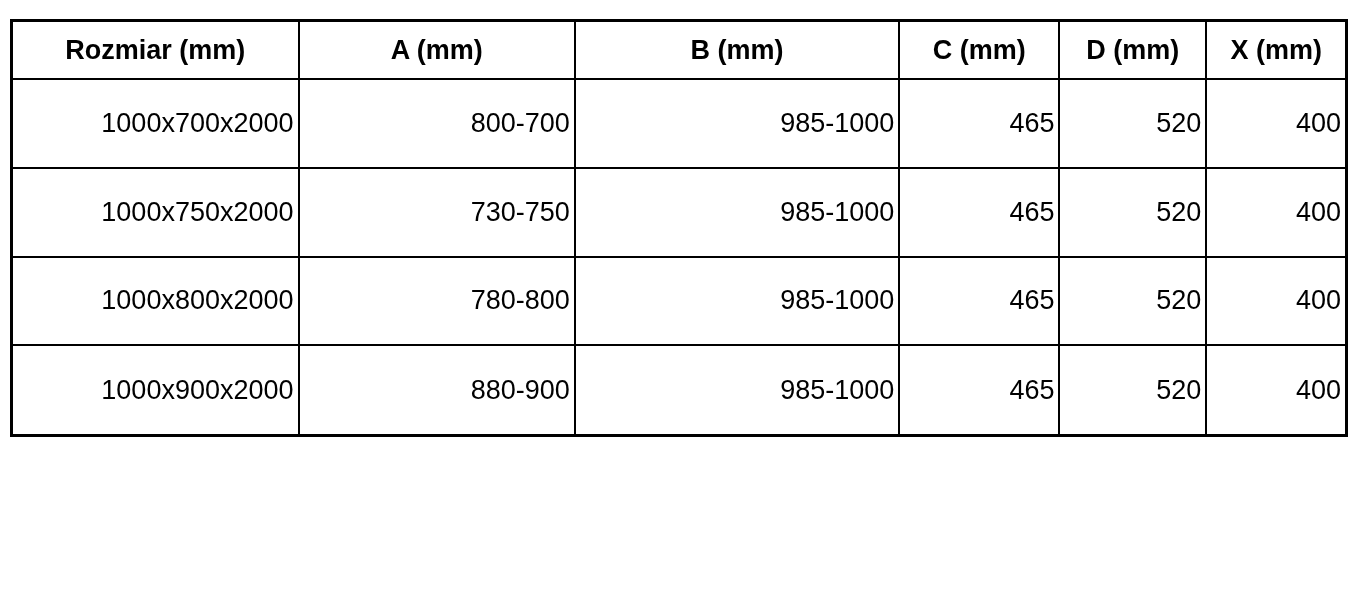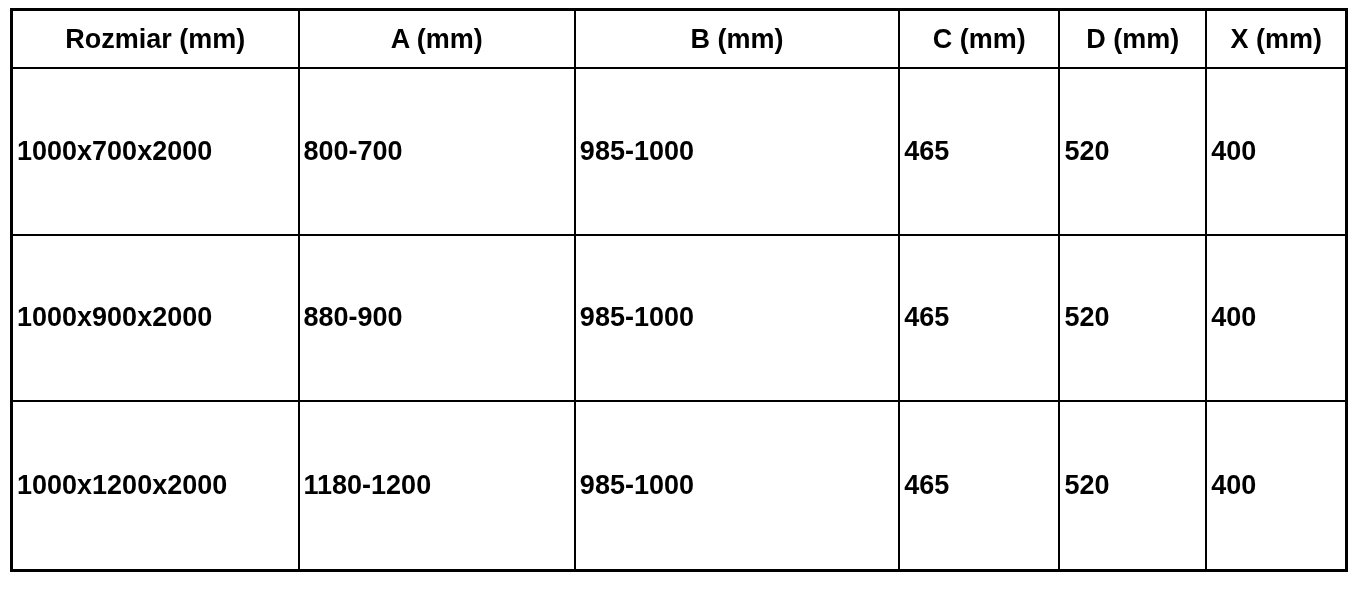--- a/index.html
+++ b/index.html
@@ -14,23 +14,23 @@
   .page {
     position: relative;
     width: 1357px;
     height: 589px;
     background: #ffffff;
     overflow: hidden;
   }
   table.spec-table {
     position: absolute;
     left: 10px;
-    top: 8px;
+    top: 19px;
     width: 1338px;
-    height: 564px;
+    height: 418px;
     border-collapse: collapse;
     table-layout: fixed;
     background: #ffffff;
   }
   table.spec-table, table.spec-table th, table.spec-table td {
     border: 2px solid #000000;
   }
   table.spec-table {
     border-width: 3px;
   }
@@ -38,22 +38,22 @@
     font-size: 27px;
     font-weight: bold;
     text-align: center;
     vertical-align: middle;
     height: 56px;
     padding: 0 4px;
     white-space: nowrap;
   }
   table.spec-table td {
     font-size: 27px;
-    font-weight: bold;
-    text-align: left;
+    font-weight: normal;
+    text-align: right;
     vertical-align: middle;
     padding: 0 4px;
     white-space: nowrap;
   }
   col.c0 { width: 21.5%; }
   col.c1 { width: 20.7%; }
   col.c2 { width: 24.3%; }
   col.c3 { width: 12.0%; }
   col.c4 { width: 11.0%; }
   col.c5 { width: 10.5%; }
@@ -84,30 +84,38 @@
     <tbody>
         <tr>
           <td>1000x700x2000</td>
           <td>800-700</td>
           <td>985-1000</td>
           <td>465</td>
           <td>520</td>
           <td>400</td>
         </tr>
         <tr>
-          <td>1000x900x2000</td>
-          <td>880-900</td>
+          <td>1000x750x2000</td>
+          <td>730-750</td>
           <td>985-1000</td>
           <td>465</td>
           <td>520</td>
           <td>400</td>
         </tr>
         <tr>
-          <td>1000x1200x2000</td>
-          <td>1180-1200</td>
+          <td>1000x800x2000</td>
+          <td>780-800</td>
+          <td>985-1000</td>
+          <td>465</td>
+          <td>520</td>
+          <td>400</td>
+        </tr>
+        <tr>
+          <td>1000x900x2000</td>
+          <td>880-900</td>
           <td>985-1000</td>
           <td>465</td>
           <td>520</td>
           <td>400</td>
         </tr>
       </tbody>
   </table>
 </div>
 
 </body></html>

